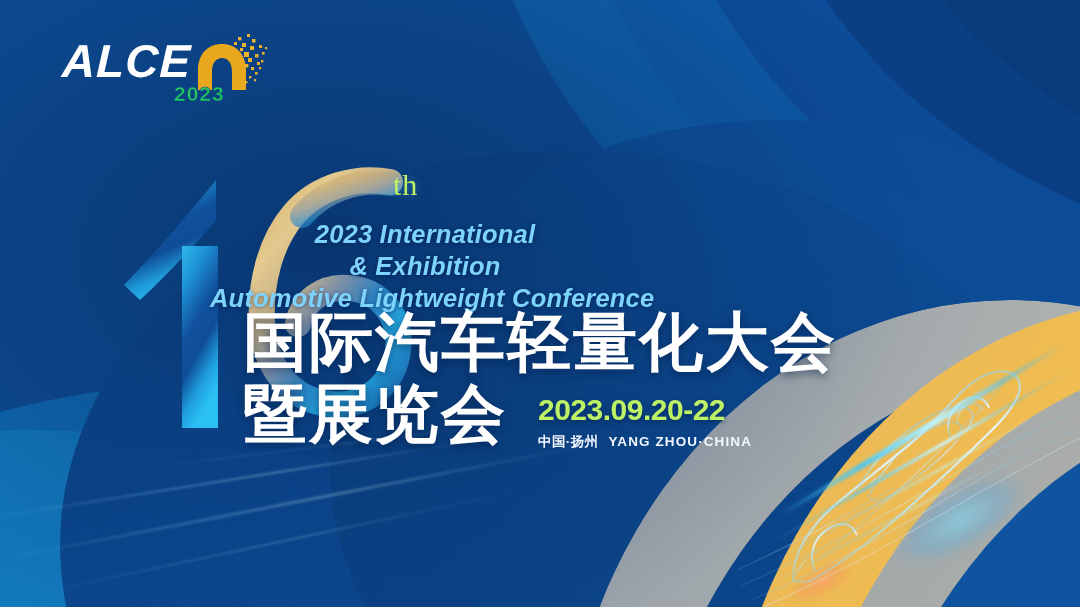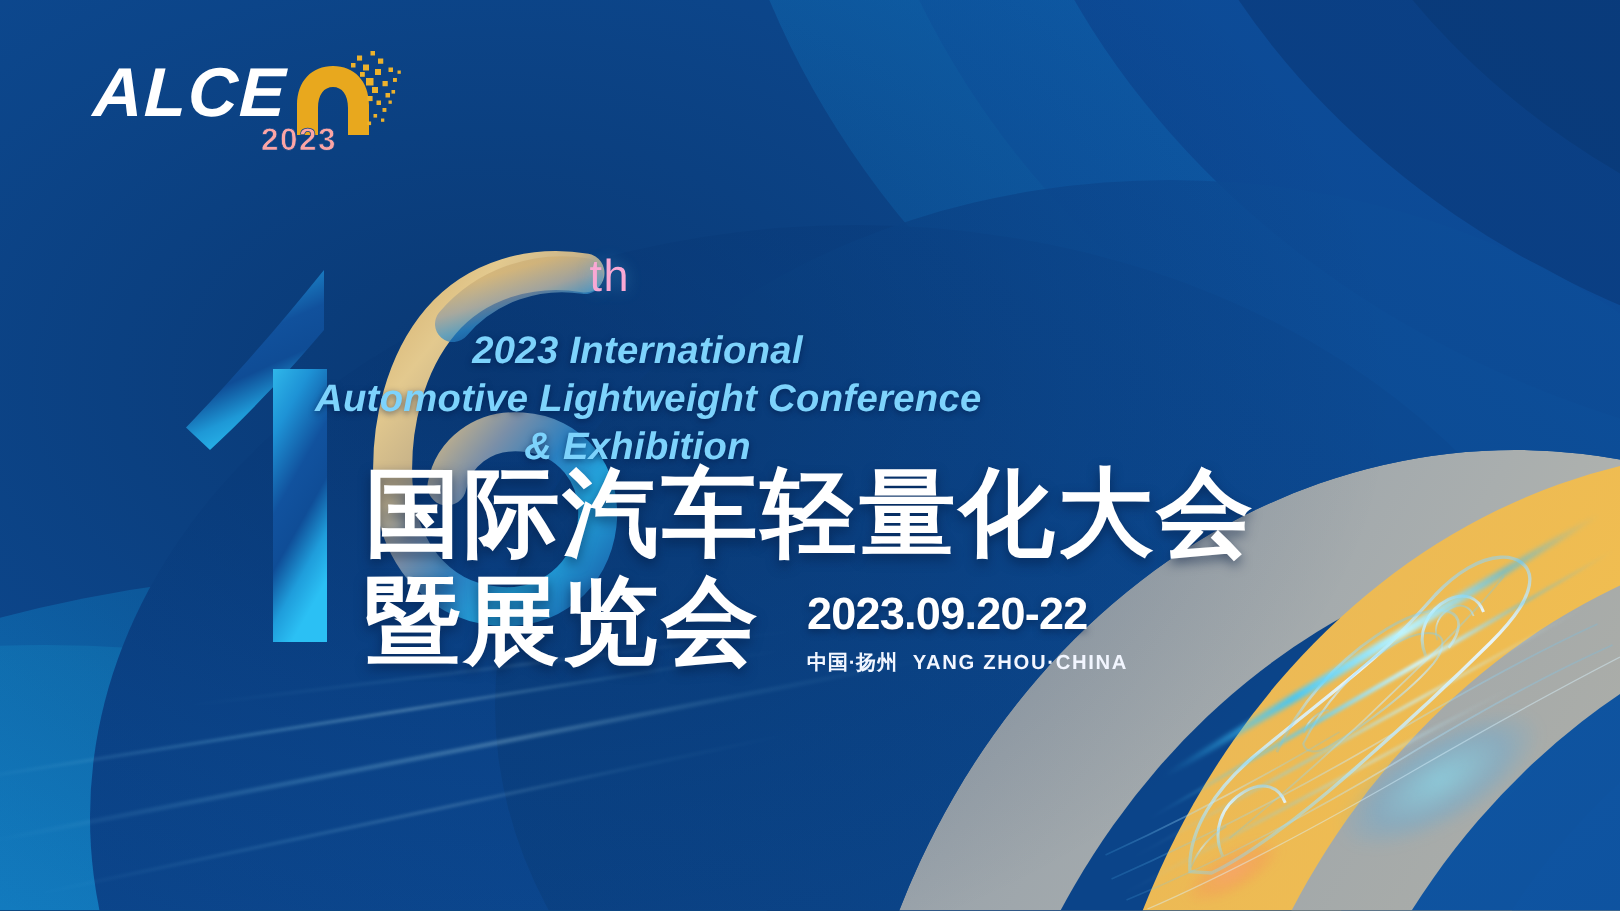--- a/index.html
+++ b/index.html
@@ -236,42 +236,42 @@
     line-height: 1;
     transform: skewX(-2deg);
     font-family: "Liberation Sans", sans-serif;
   }
   .logo-arch { position: absolute; left: 126px; top: 2px; width: 80px; height: 60px; }
   .logo-year {
     position: absolute;
     left: 112px; top: 50px;
     font-size: 21px;
     font-weight: 900;
-    color: #fca5a5;
+    color: #22c55e;
     letter-spacing: 1px;
     font-family: "Liberation Sans", sans-serif;
     -webkit-text-stroke: 0.5px #0b4489;
   }
 
   
   .num16 {
     position: absolute;
     left: 110px; top: 150px;
     width: 330px; height: 290px;
   }
 
   .sup-th {
     position: absolute;
     left: 393px; top: 168px;
     font-size: 30px;
     font-weight: 400;
-    color: #f9a8d4;
+    color: #bef264;
     letter-spacing: 1px;
     text-shadow: 0 0 10px rgba(90,190,235,.45);
-    font-family: Liberation Sans, sans-serif;
+    font-family: Liberation Serif, serif;
   }
 
   
   .eng {
     position: absolute;
     left: 210px; top: 218px;
     width: 430px;
     text-align: center;
     color: #7dd3fc;
     font-style: italic;
@@ -295,21 +295,21 @@
     text-shadow: 0 3px 8px rgba(3,25,64,.55);
   }
   .cn1 { left: 243px; top: 310px; font-size: 64px; }
   .cn2 { left: 243px; top: 382px; font-size: 64px; }
 
   
   .date-block { position: absolute; left: 538px; top: 395px; }
   .date-main {
     font-size: 30px;
     font-weight: 900;
-    color: #ffffff;
+    color: #bef264;
     letter-spacing: -0.5px;
     line-height: 1;
     font-family: "Liberation Sans", sans-serif;
     text-shadow: 0 2px 5px rgba(3,25,64,.5);
   }
   .date-sub {
     margin-top: 8px;
     font-size: 13.5px;
     font-weight: 700;
     color: #f2f6ff;
@@ -477,22 +477,22 @@
                C154,216 180,250 220,254 C256,258 284,234 288,200
                C292,166 270,140 238,138 C212,136 192,152 188,174" fill="none" stroke="url(#g6grad)" stroke-width="26" stroke-linecap="round"></path>
       <path d="M280,34 C248,29 214,40 192,66" fill="none" stroke="url(#g6grad2)" stroke-width="24" stroke-linecap="round" opacity=".7"></path>
     </svg>
   </div>
 
   <div class="sup-th">th</div>
 
   <div class="eng">
     <div>2023 International</div>
+    <div>&amp; Exhibition</div>
     <div>Automotive Lightweight Conference</div>
-    <div>&amp; Exhibition</div>
   </div>
 
   <div class="cn cn1">国际汽车轻量化大会</div>
   <div class="cn cn2">暨展览会</div>
 
   <div class="date-block">
     <div class="date-main">2023.09.20-22</div>
     <div class="date-sub">
       <span>中国·扬州</span><span class="en">YANG ZHOU·CHINA</span>
     </div>

